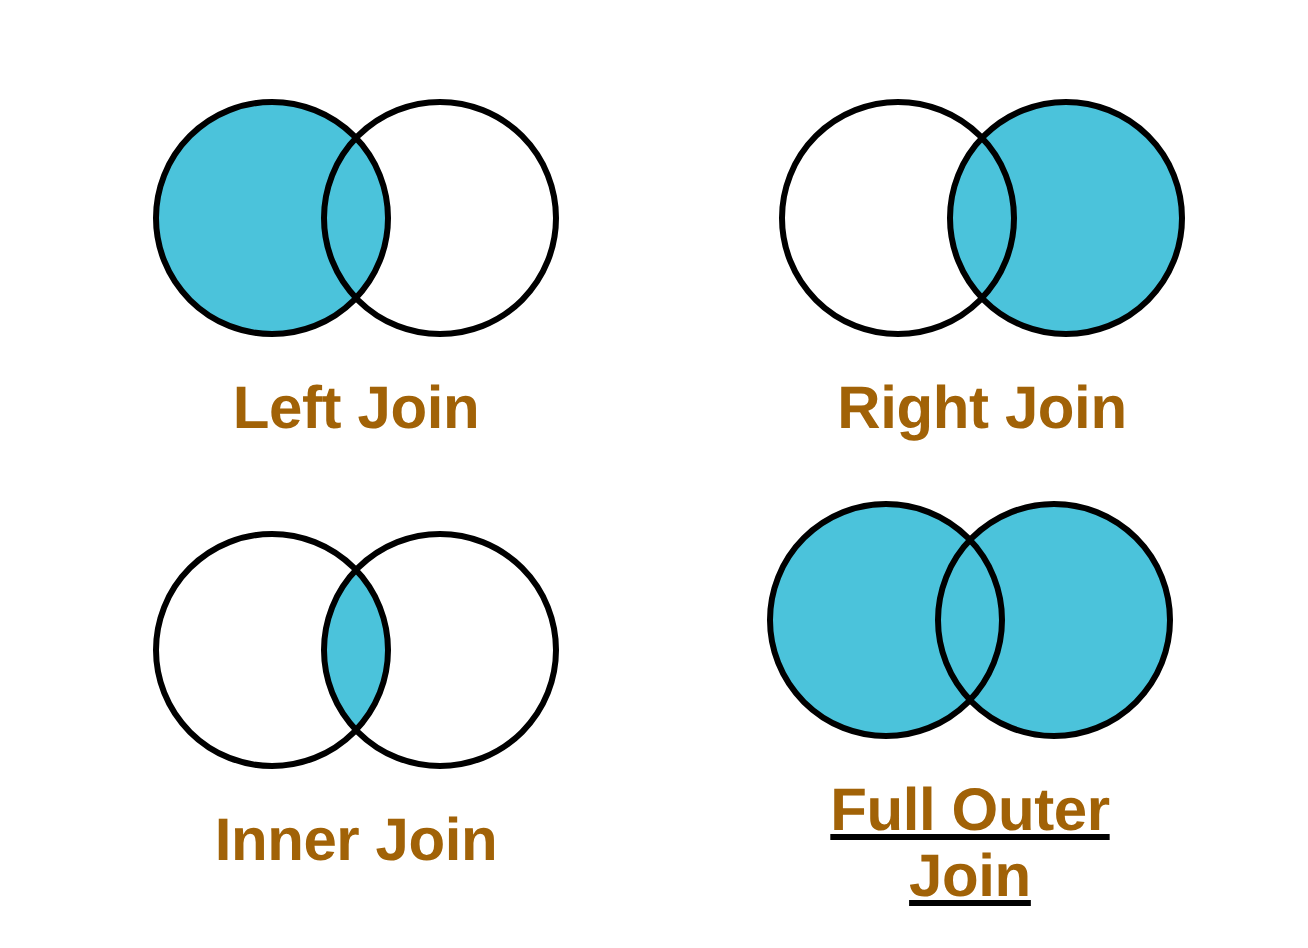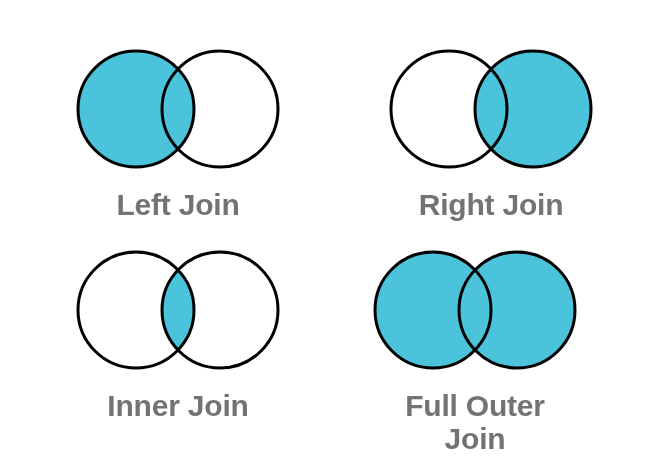--- a/index.html
+++ b/index.html
@@ -26,30 +26,30 @@
     align-items: center;
   }
   .venn-figure {
     display: block;
   }
   .venn-label {
     font-family: "Liberation Sans", sans-serif;
     font-weight: bold;
     font-size: 30px;
     line-height: 33px;
-    color: #737373;
+    color: #a16207;
     text-align: center;
     letter-spacing: -0.2px;
     white-space: pre-line;
   }
   
   #cell-left-join   { left: 48px;  top: 44px; width: 260px; }
   #cell-right-join  { left: 361px; top: 44px; width: 260px; }
-  #cell-inner-join  { left: 48px;  top: 245px; width: 260px; }
-  #cell-full-outer-join { left: 345px; top: 245px; width: 260px; }
+  #cell-inner-join  { left: 48px;  top: 260px; width: 260px; }
+  #cell-full-outer-join { left: 355px; top: 245px; width: 260px; text-decoration: underline; }
 
   .label-spacer { height: 14px; }
 </style>
 </head>
 <body>
 
 <div class="canvas">
 
   <div class="venn-cell" id="cell-left-join">
     <svg class="venn-figure" width="210" height="130" viewBox="0 0 210 130">

